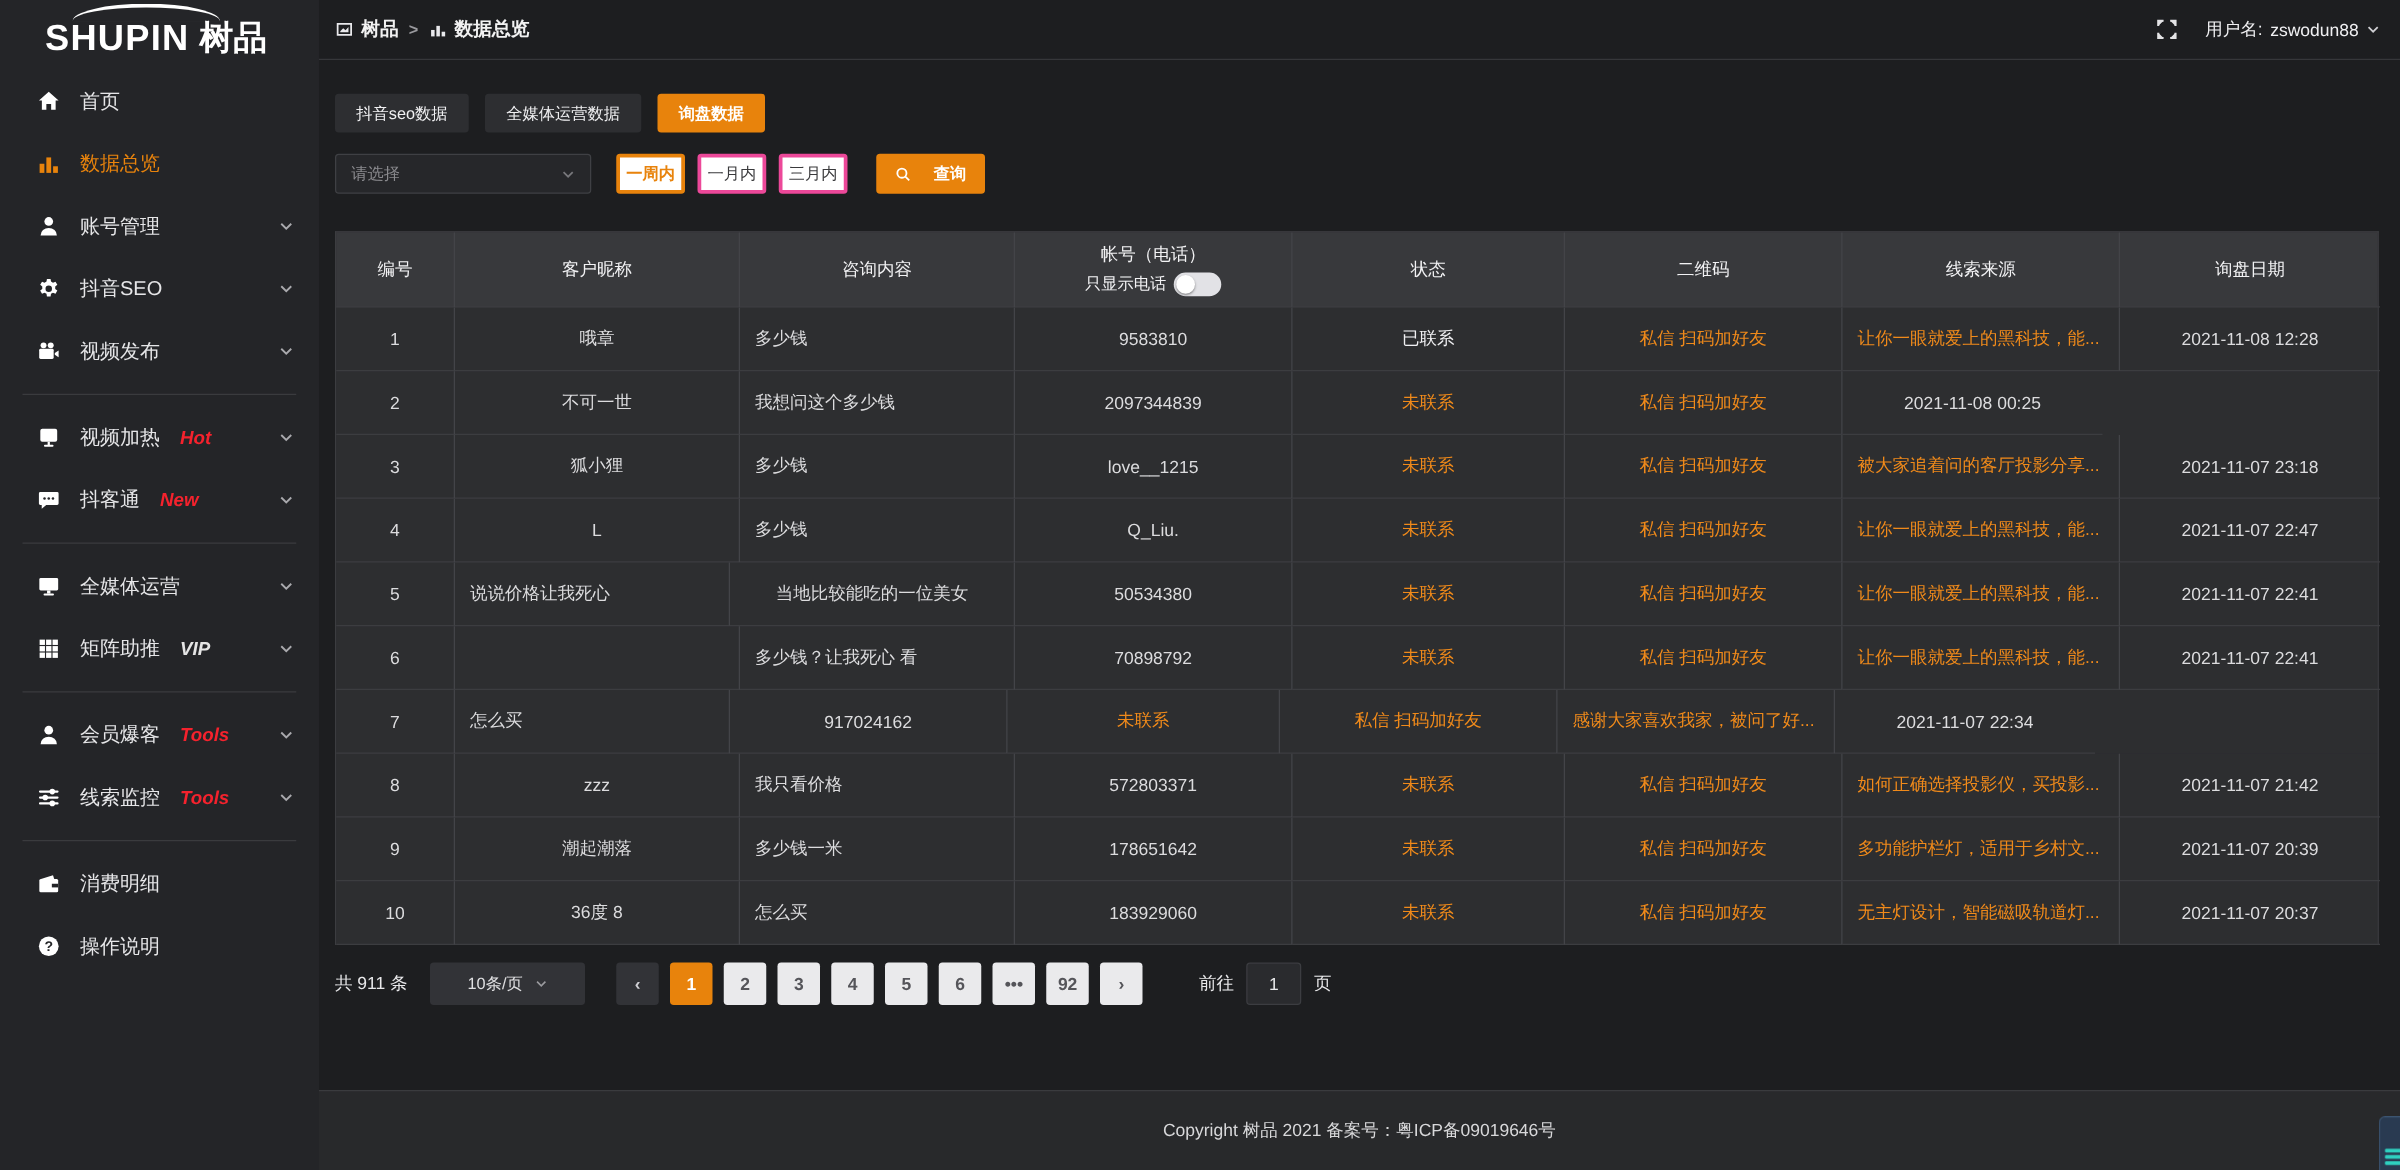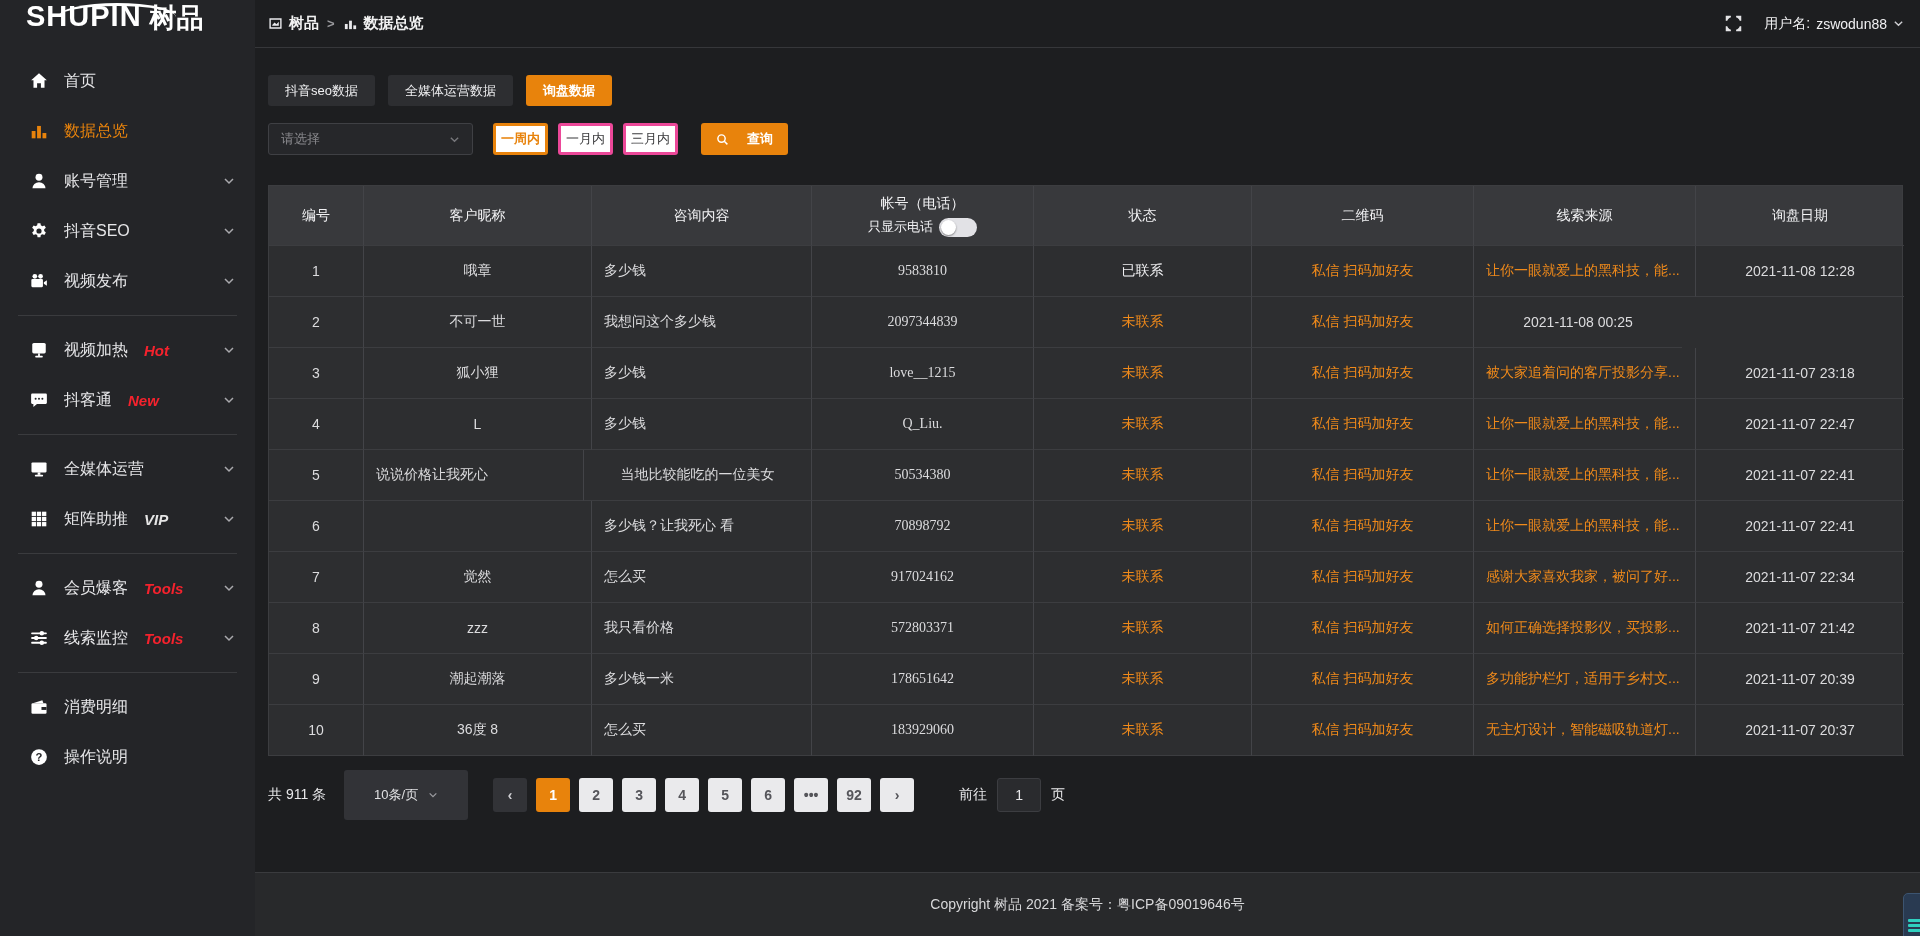--- a/index.html
+++ b/index.html
@@ -3,21 +3,21 @@
 <meta charset="utf-8">
 <style>
   * { margin:0; padding:0; box-sizing:border-box; }
   html,body { width:1920px; height:936px; overflow:hidden; background:#1d1e20;
     font-family:"Liberation Sans","DejaVu Sans",sans-serif; color:#e3e3e5; }
   .icn { display:inline-flex; align-items:center; justify-content:center; }
   .icn svg { width:100%; height:100%; fill:currentColor; }
 
   
   .sidebar { position:fixed; left:0; top:0; width:255px; height:936px; background:#242528; z-index:5; }
-  .logo { height:48px; display:flex; align-items:flex-start; padding-left:26px; position:relative; }
+  .logo { height:48px; display:flex; align-items:flex-end; padding-left:36px; position:relative; }
   .logo-arc { position:absolute; left:58px; top:3px; width:118px; height:14px;
     border-top:3px solid #fff; border-radius:50% 50% 0 0 / 100% 100% 0 0; }
   .logo-en { font-size:29px; font-weight:800; letter-spacing:1px; color:#fff; }
   .logo-cn { font-size:27px; font-weight:800; color:#fff; margin-left:8px; }
   .side-list { padding-top:8px; }
   .side-item { display:flex; align-items:center; height:50px; padding:0 20px 0 30px;
     font-size:16px; color:#e6e6e8; cursor:pointer; }
   .side-item .side-icon { width:18px; height:18px; margin-right:16px; color:#fff; }
   .side-item.active, .side-item.active .side-icon { color:#e8830c; }
   .side-label { flex:0 0 auto; }
@@ -67,37 +67,37 @@
   .tbl { margin-top:30px; width:1635px; border:1px solid #3c3d40; border-bottom:none; background:#2d2e30; }
   .trow, .thead { display:flex; }
   .thead { background:#38393c; height:60px; }
   .trow { height:51px; background:#2d2e30; }
   .cell { flex:0 0 auto; display:flex; align-items:center; justify-content:center; font-size:14px;
     color:#dcdcde; border-right:1px solid #434448; border-bottom:1px solid #3c3d40;
     overflow:hidden; white-space:nowrap; }
   .thead .cell { color:#f2f2f4; }
   .cell:last-child { border-right:none; }
   .cell.left { justify-content:flex-start; padding-left:12px; }
-  .w0{width:95px;} .w1{width:228px;} .w2{width:220px;} .w3{width:222px;font-family:Liberation Serif, serif;}
+  .w0{width:95px;} .w1{width:228px;} .w2{width:220px;} .w3{width:222px;}
   .w4{width:218px;} .w5{width:222px;} .w6{width:222px;} .w7{width:208px;}
   .hdr-account { flex-direction:column; justify-content:center; gap:5px; }
   .hdr-sub { display:flex; align-items:center; font-size:13px; color:#f2f2f4; }
   .toggle { width:38px; height:19px; border-radius:10px; background:#e2e2e6; margin-left:6px;
     position:relative; cursor:pointer; }
   .toggle::after { content:''; position:absolute; left:2px; top:2px; width:15px; height:15px;
     border-radius:50%; background:#fff; box-shadow:0 1px 2px rgba(0,0,0,.45); }
   .txt-orange { color:#f08a1a; cursor:pointer; }
   .status-un { color:#f08a1a; }
   .status-done { color:#f0f0f2; }
   .src { max-width:100%; }
 
   
   .pager { display:flex; align-items:center; margin-top:14px; font-size:14px; color:#e8e8ea; }
   .pg-total { margin-right:18px; }
-  .pg-size { width:124px; height:50px; background:#323337; border-radius:3px; display:flex;
+  .pg-size { width:124px; height:34px; background:#323337; border-radius:3px; display:flex;
     align-items:center; justify-content:center; gap:10px; color:#e0e0e2; font-size:13px; cursor:pointer; }
   .pg-size .icn { width:10px; height:10px; color:#9b9b9f; }
   .pg-btn { width:34px; height:34px; border-radius:3px; display:flex; align-items:center;
     justify-content:center; font-size:14px; font-weight:bold; cursor:pointer; margin-left:9px; }
   .pg-dark { background:#323337; color:#cfcfd3; }
   .pg-light { background:#eaeaec; color:#55555a; }
   .pg-active { background:#e8830c; color:#fff; }
   .pg-prev { margin-left:25px; }
   .pg-goto { display:flex; align-items:center; gap:10px; margin-left:45px; }
   .goto-input { width:44px; height:34px; background:#2a2b2e; border:1px solid #3c3d41;
@@ -465,21 +465,20 @@
             <div class="cell w1"></div>
             <div class="cell w2 left">多少钱？让我死心 看</div>
             <div class="cell w3">70898792</div>
             <div class="cell w4 status-un">未联系</div>
             <div class="cell w5 txt-orange">私信 扫码加好友</div>
             <div class="cell w6 left txt-orange src">让你一眼就爱上的黑科技，能...</div>
             <div class="cell w7">2021-11-07 22:41</div>
           </div>
           <div class="trow">
             <div class="cell w0">7</div>
-            <div class="cell w1">觉然</div>
             <div class="cell w2 left">怎么买</div>
             <div class="cell w3">917024162</div>
             <div class="cell w4 status-un">未联系</div>
             <div class="cell w5 txt-orange">私信 扫码加好友</div>
             <div class="cell w6 left txt-orange src">感谢大家喜欢我家，被问了好...</div>
             <div class="cell w7">2021-11-07 22:34</div>
           </div>
           <div class="trow">
             <div class="cell w0">8</div>
             <div class="cell w1">zzz</div>

